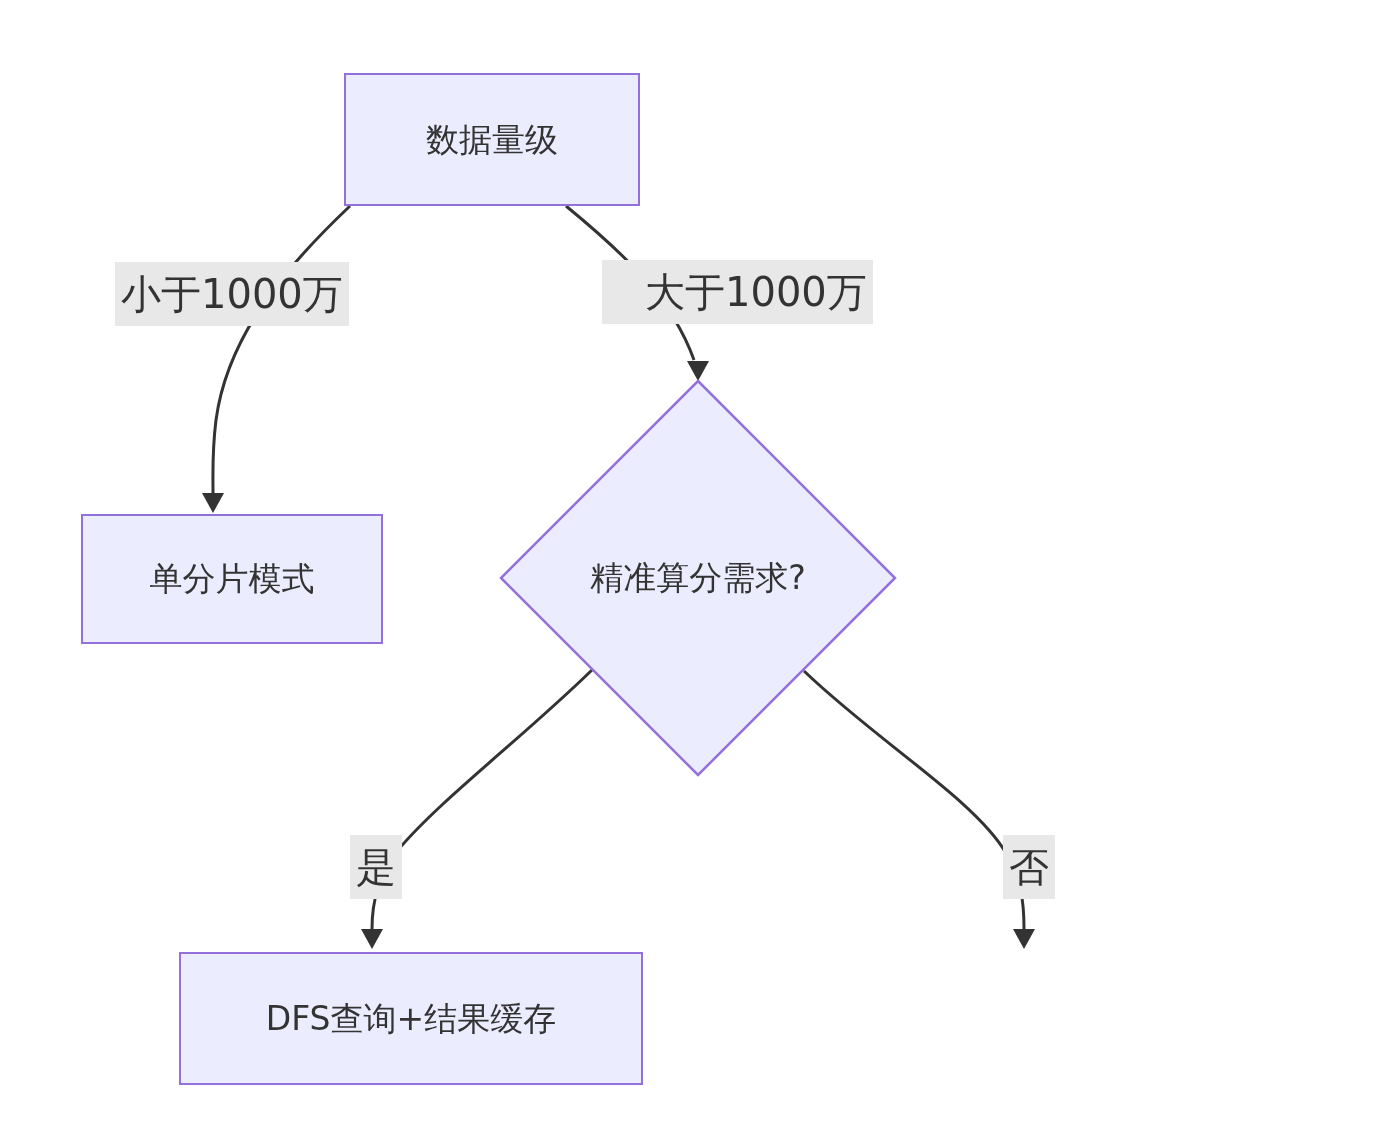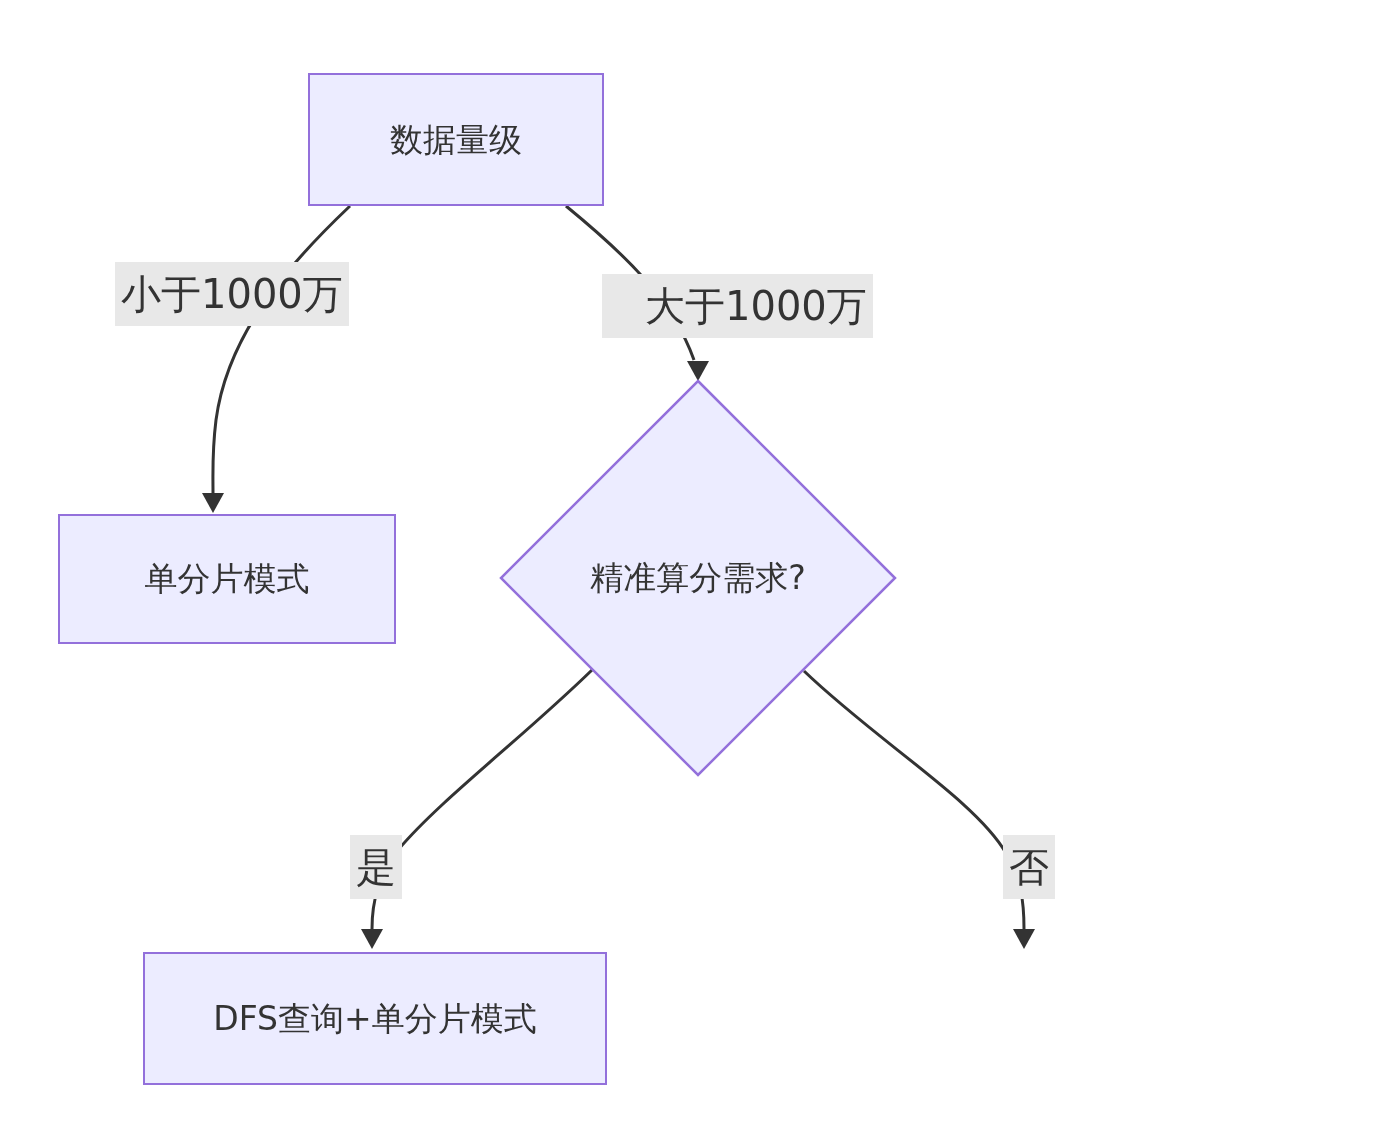--- a/index.html
+++ b/index.html
@@ -42,20 +42,21 @@
     position: absolute;
     background: var(--node-fill);
     border: 2px solid var(--node-border);
     display: flex;
     align-items: center;
     justify-content: center;
     color: var(--text);
     font-size: 33px;
     text-align: center;
     line-height: 1.25;
+    margin-left: 36px;
   }
   .diamond-label {
     position: absolute;
     display: flex;
     align-items: center;
     justify-content: center;
     color: var(--text);
     font-size: 33px;
     text-align: left;
     background: transparent;
@@ -92,34 +93,34 @@
     <path class="edge-path" d="M 804 671 C 878 742, 975 800, 1006 853 C 1021 880, 1024 900, 1024 929"></path>
     <polygon class="arrow-head" points="1013,929 1035,929 1024,949"></polygon>
 
     <polygon class="diamond-shape" points="698,381 895,578 698,775 501,578"></polygon>
   </svg>
 
   <div class="node" style="left:308px; top:73px; width:296px; height:133px;">
     <span>数据量级</span>
   </div>
 
-  <div class="node" style="left:58px; top:514px; width:338px; height:130px;justify-content:center;">
+  <div class="node" style="left:45px; top:514px; width:302px; height:130px;justify-content:center;">
     <span>单分片模式</span>
   </div>
 
   <div class="diamond-label" style="left:518px; top:550px; width:360px; height:56px;">
     <span>精准算分需求?</span>
   </div>
 
   <div class="node" style="left:143px; top:952px; width:464px; height:133px;">
-    <span>DFS查询+单分片模式</span>
+    <span>DFS查询+结果缓存</span>
   </div>
 
 
   <div class="edge-label" style="left:115px; top:262px;">小于1000万</div>
 
-  <div class="edge-label" style="left:602px; top:274px;padding-left:43px;">大于1000万</div>
+  <div class="edge-label" style="left:602px; top:260px;padding-left:43px;">大于1000万</div>
 
   <div class="edge-label" style="left:350px; top:835px;">是</div>
 
   <div class="edge-label" style="left:1003px; top:835px;">否</div>
 
 </div>
 
 </body></html>

